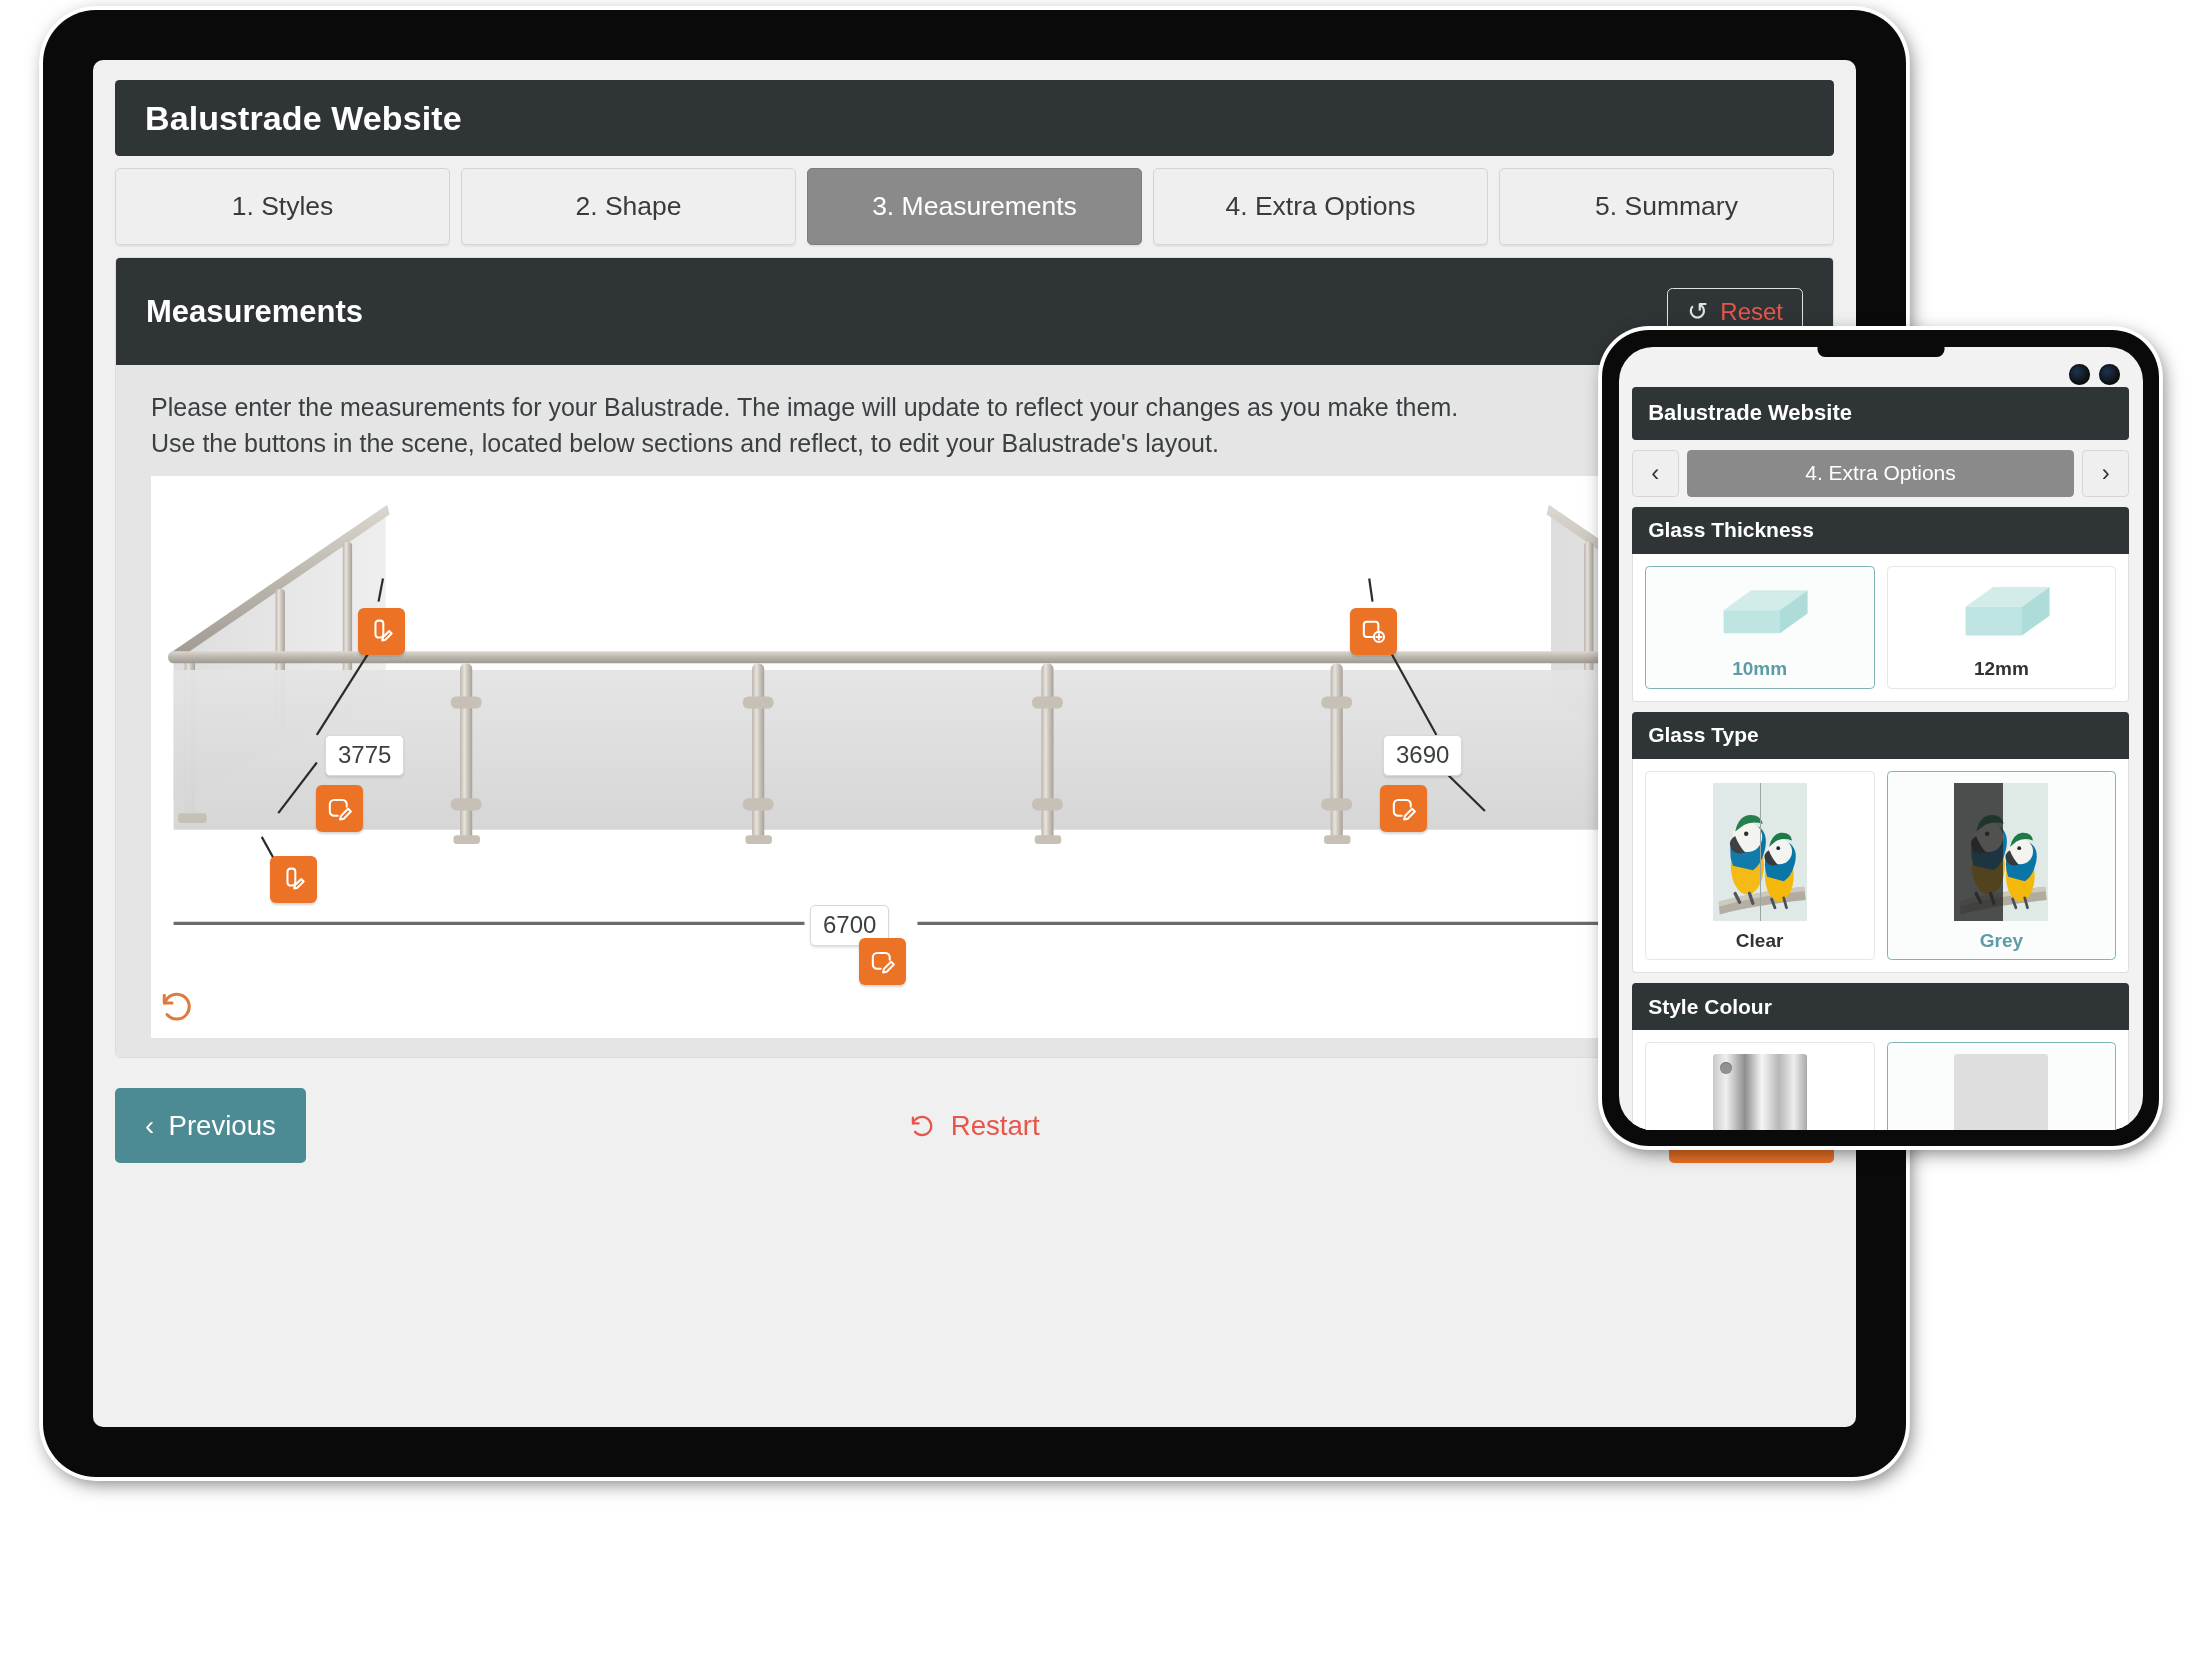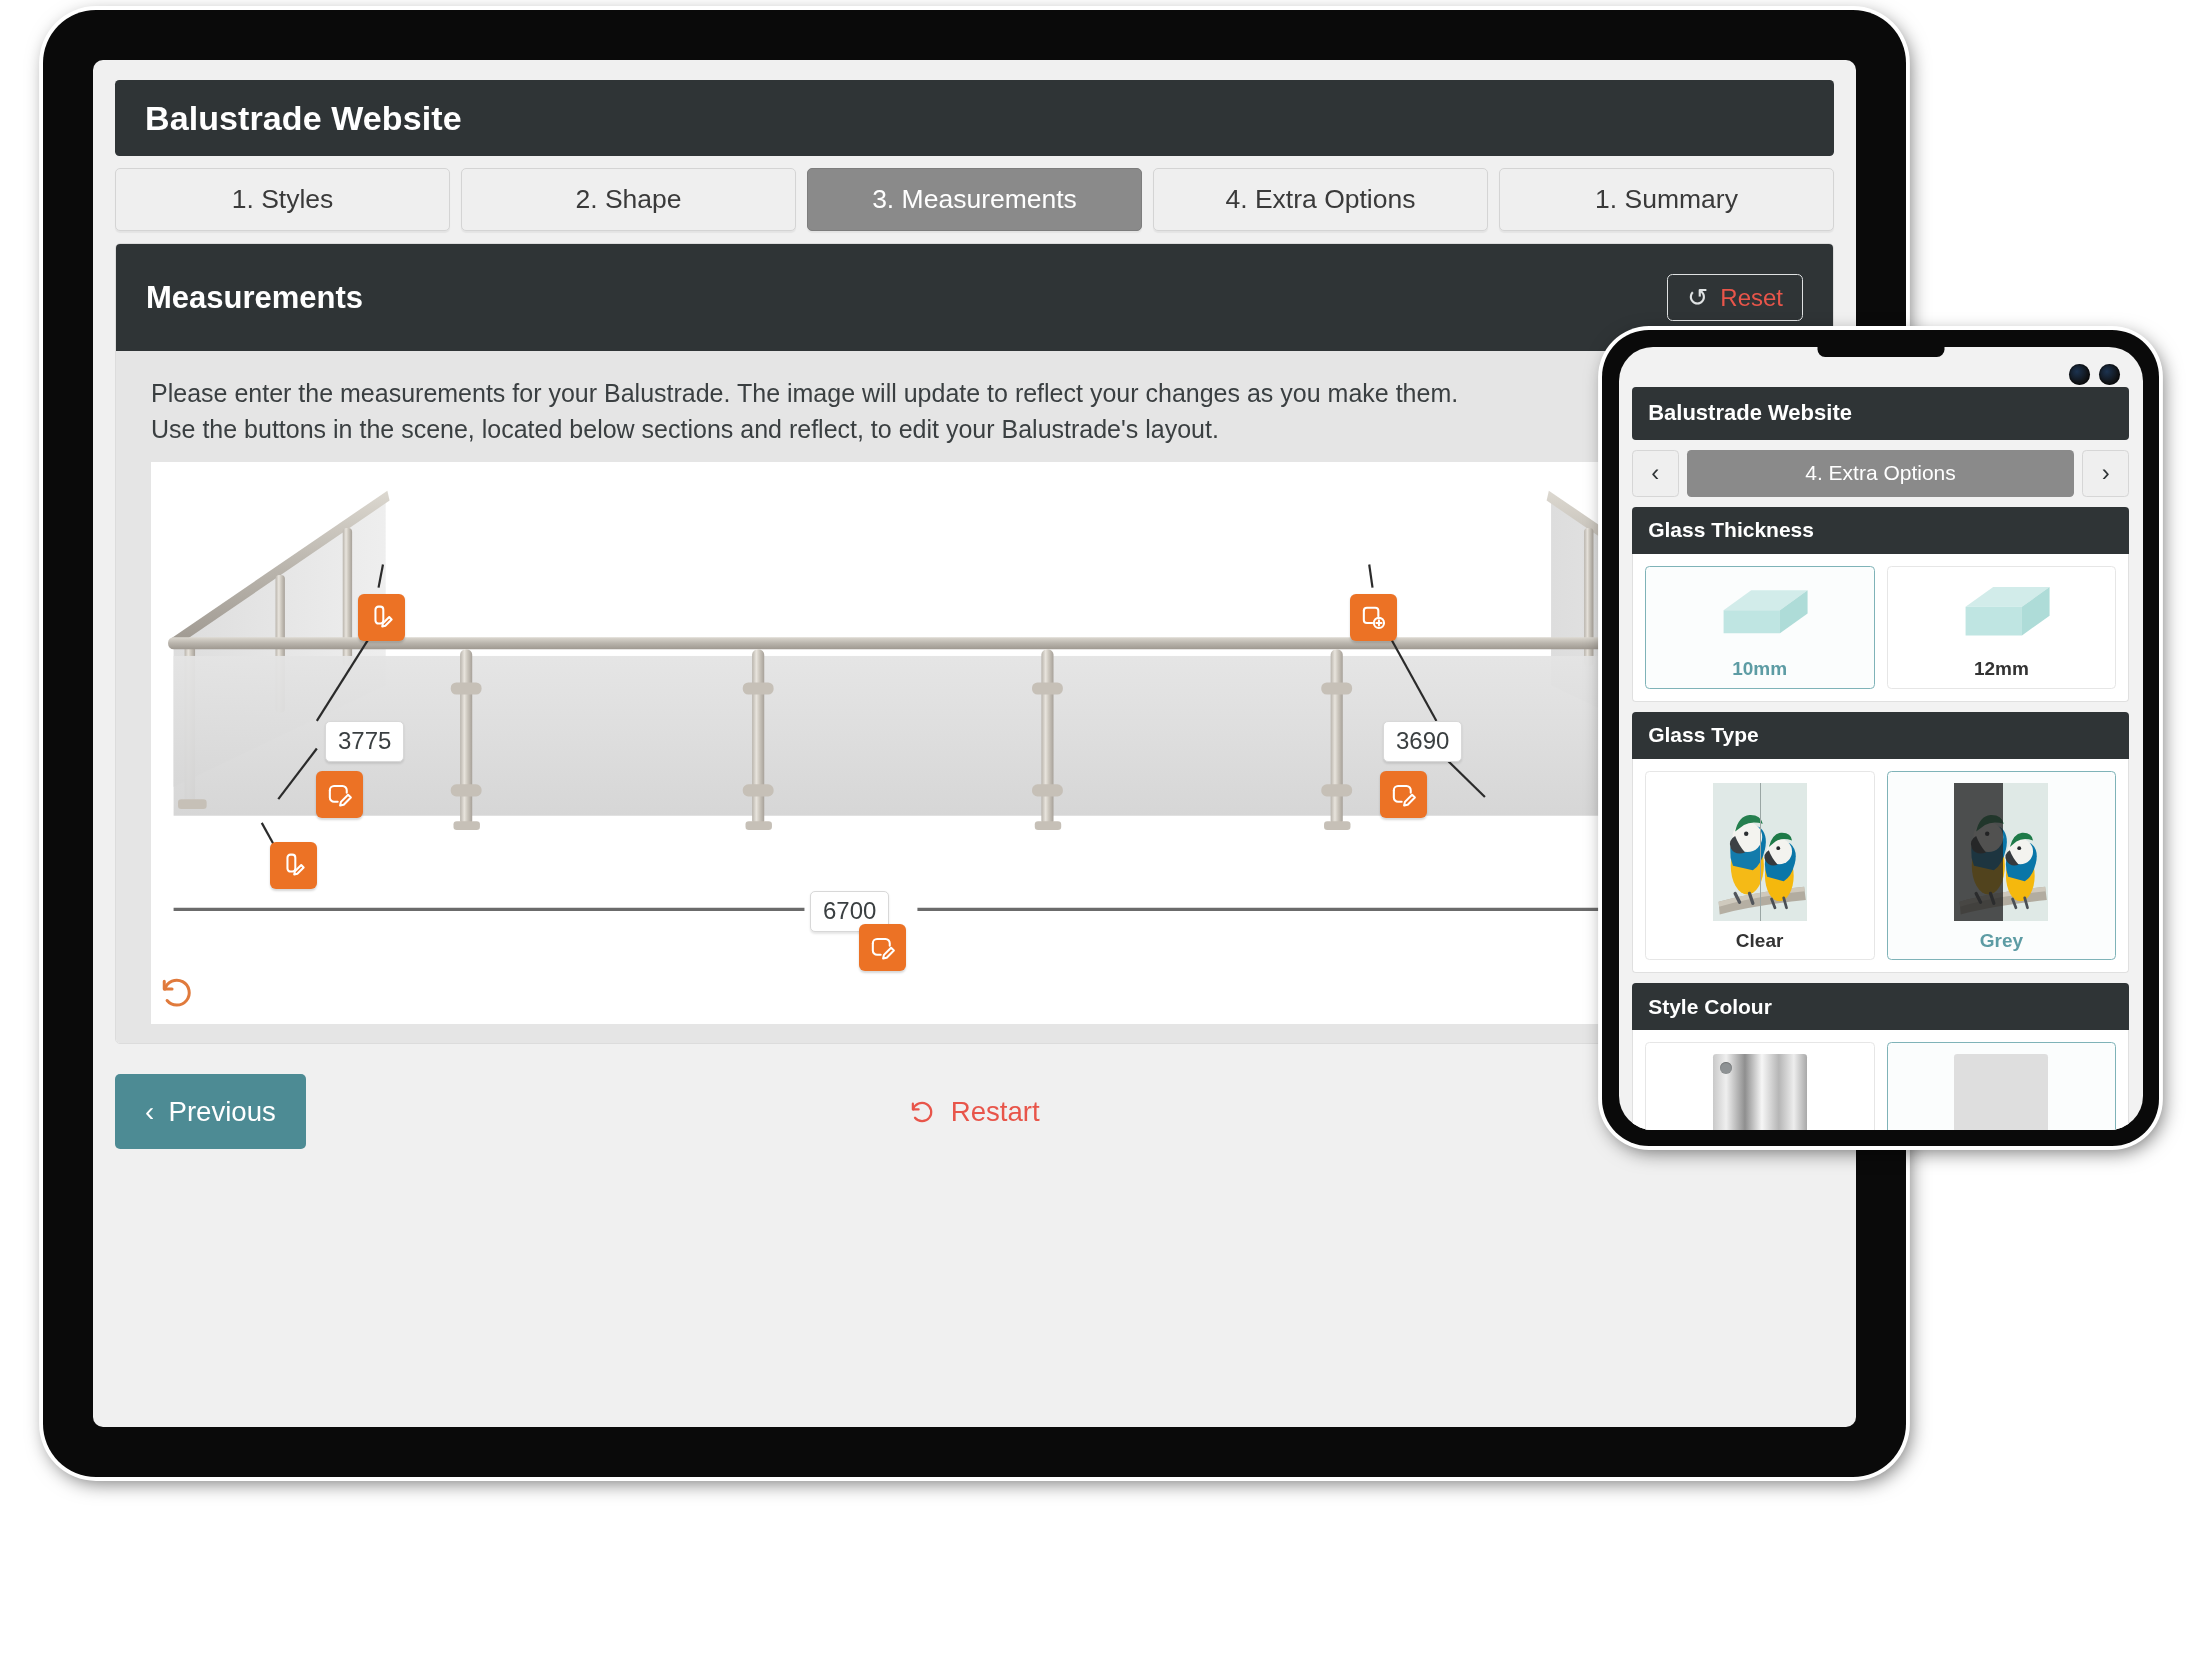--- a/index.html
+++ b/index.html
@@ -48,21 +48,21 @@
   .steps {
     display: flex;
     gap: 11px;
     margin-top: 12px;
   }
   .step {
     flex: 1;
     background: #efefef;
     border: 0.6px solid #d4d4d4;
     border-radius: 5px;
-    height: 63px;
+    height: 77px;
     display: flex; align-items: center; justify-content: center;
     font-size: 26.5px;
     color: #3a3a3a;
     box-shadow: 0 1.1px 1.1px rgba(0,0,0,0.05);
   }
   .step.active {
     background: #8a8a8a;
     border-color: #7d7d7d;
     color: #ffffff;
   }
@@ -294,21 +294,21 @@
         <div class="step">
           <span>2. Shape</span>
         </div>
         <div class="step active">
           <span>3. Measurements</span>
         </div>
         <div class="step">
           <span>4. Extra Options</span>
         </div>
         <div class="step">
-          <span>1. Summary</span>
+          <span>5. Summary</span>
         </div>
       </div>
 
       <div class="panel">
         <div class="panel-head">
           <div class="panel-head-title">Measurements</div>
           <div class="reset-btn">
             <span class="undo-glyph">↺</span>
             <span>Reset</span>
           </div>

